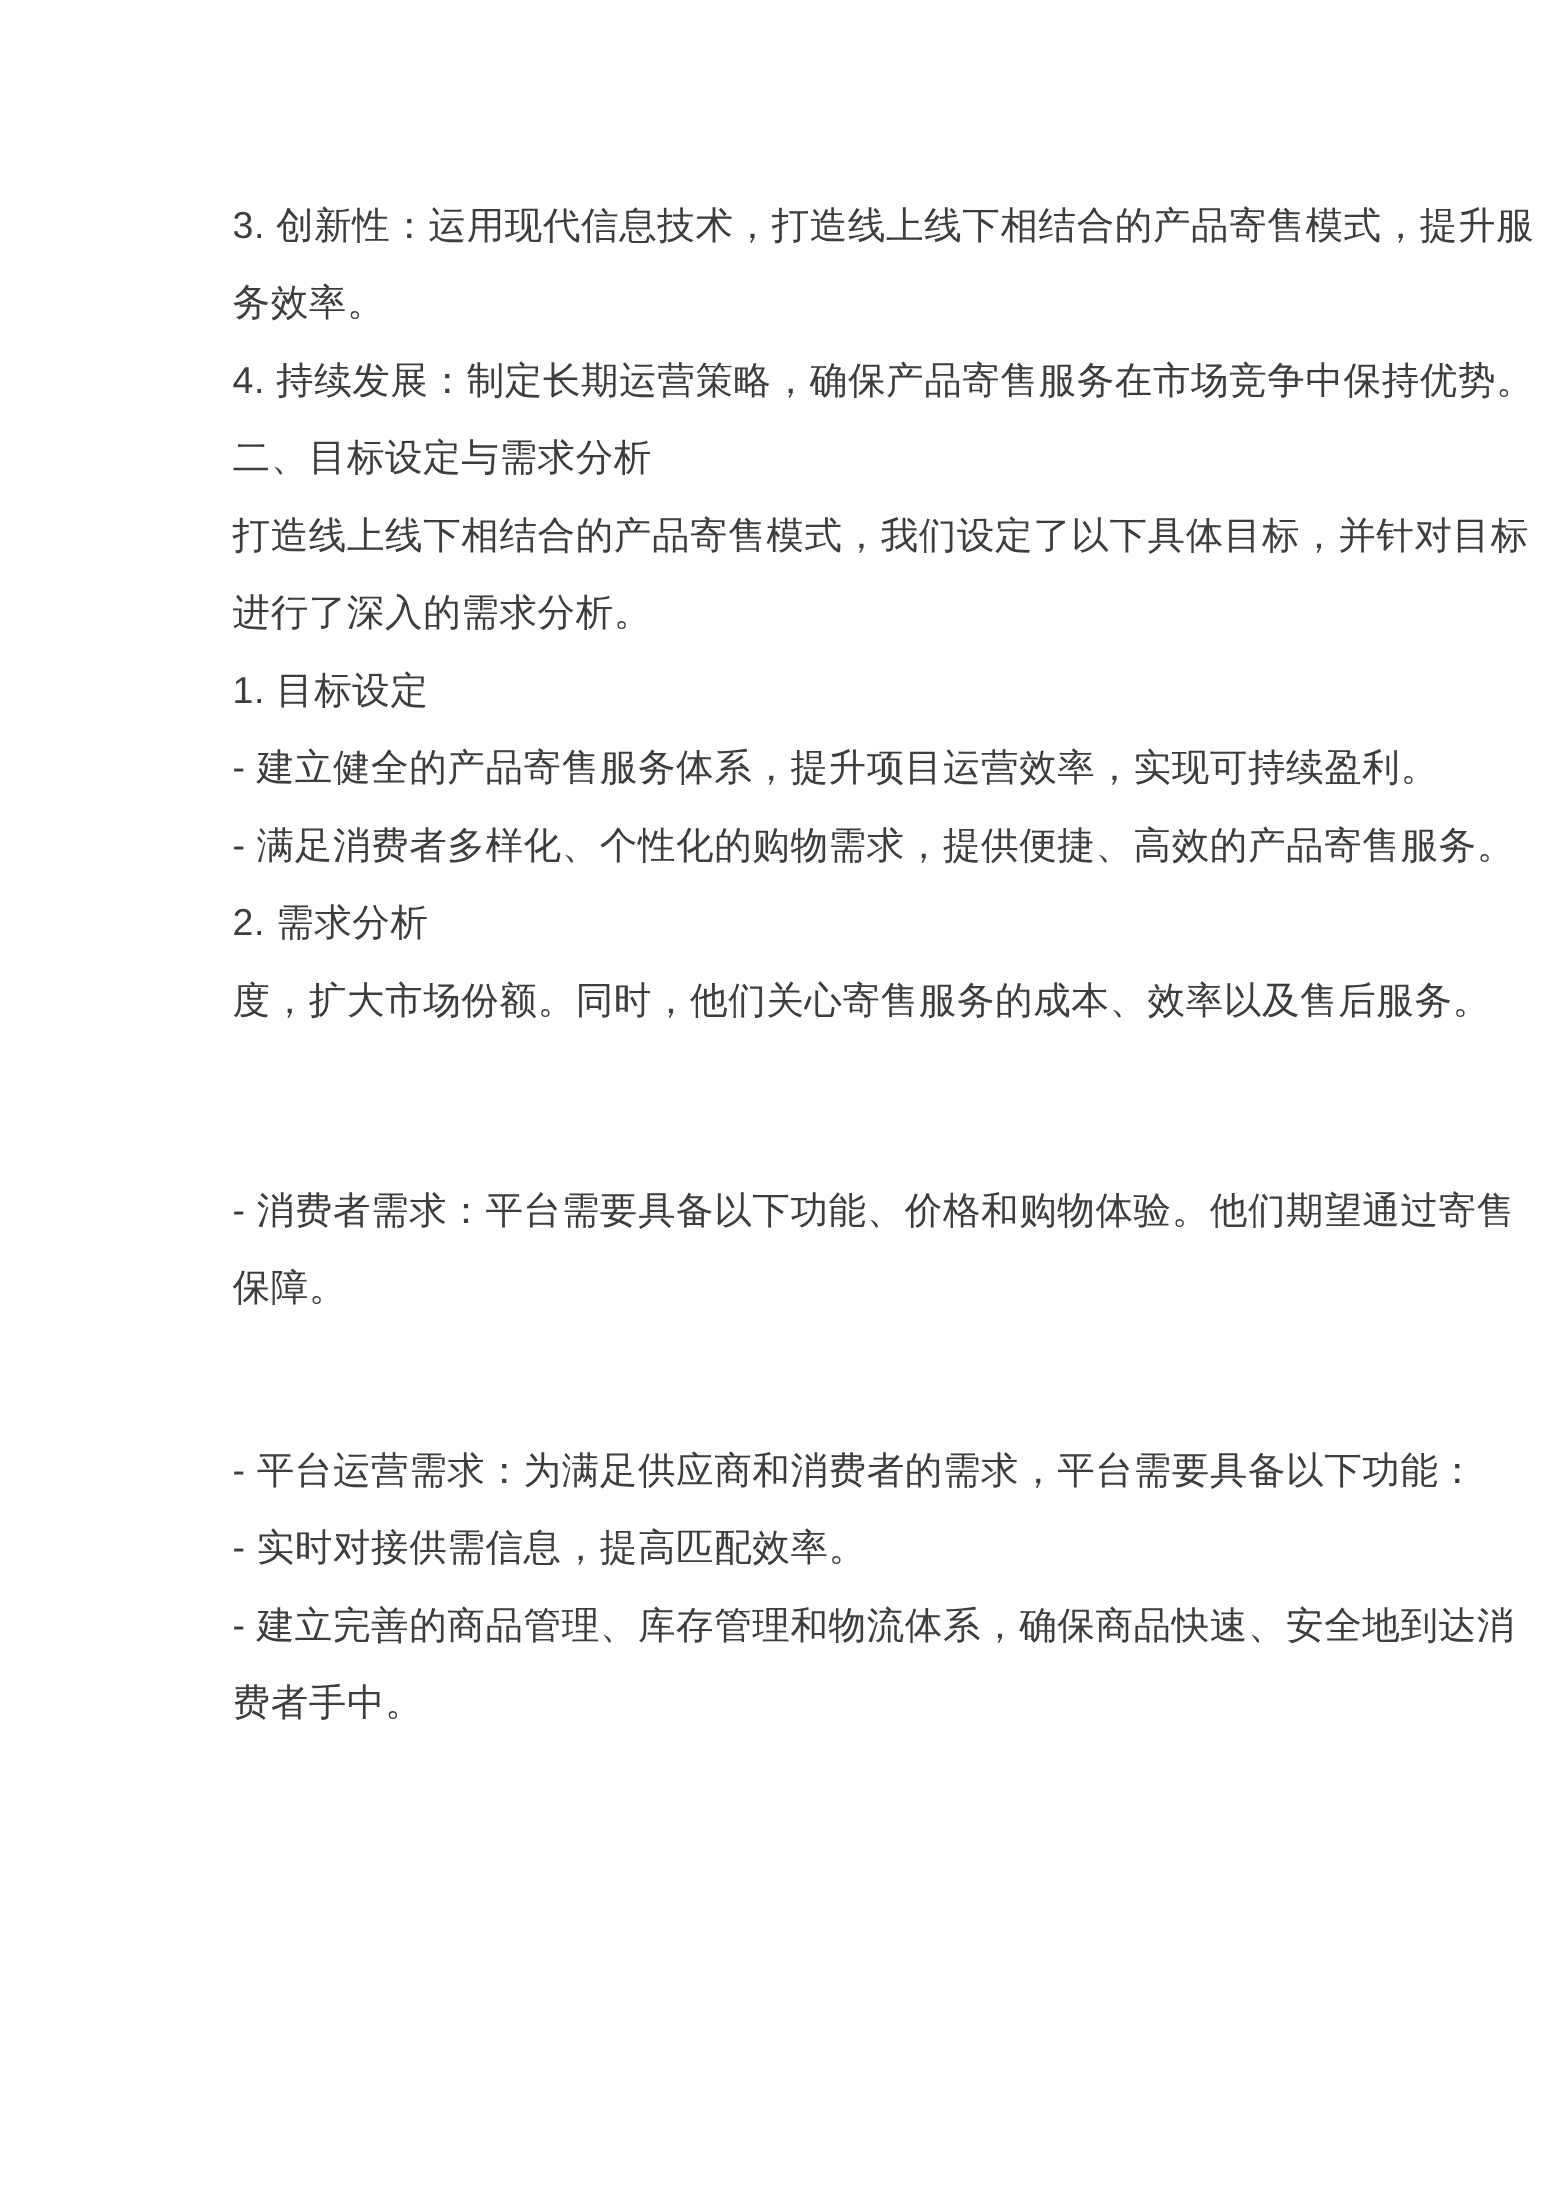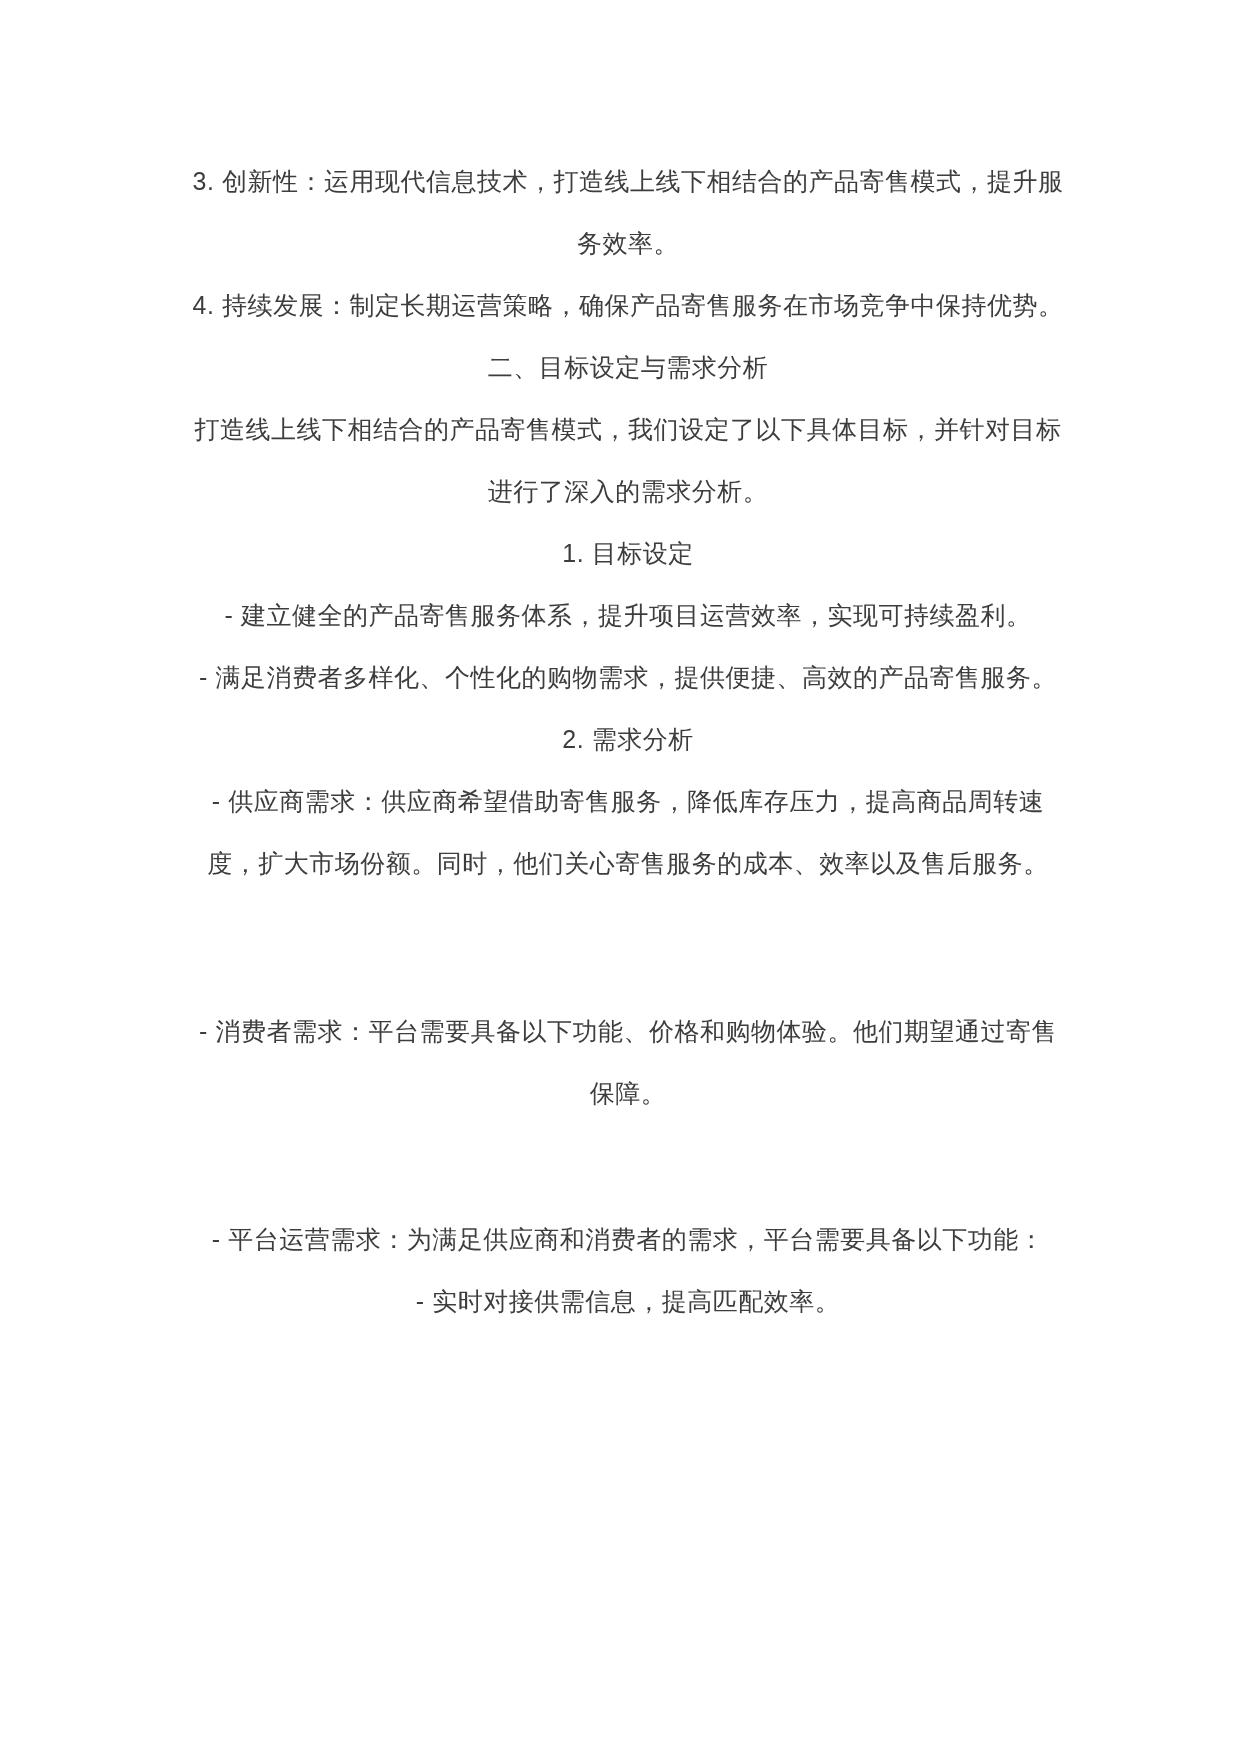--- a/index.html
+++ b/index.html
@@ -18,27 +18,26 @@
   .content {
     box-sizing: border-box;
     padding: 150px 170px 0 186px;
     color: #3d3d3d;
   }
   .para {
     margin: 0;
     padding: 0;
   }
   .line {
-    font-size: 25px;
+    font-size: 30px;
     line-height: 62px;
     height: 62px;
     white-space: nowrap;
     font-weight: 400;
     letter-spacing: 0.5px;
-    text-align: center;
   }
   .gap-a { height: 106px; }
   .gap-b { height: 84px; }
 </style>
 </head>
 <body>
 
 <div class="page">
   <div class="content">
 
@@ -71,36 +70,39 @@
 
     <div class="para">
       <div class="line">- 满足消费者多样化、个性化的购物需求，提供便捷、高效的产品寄售服务。</div>
     </div>
 
     <div class="para">
       <div class="line">2. 需求分析</div>
     </div>
 
     <div class="para">
-      <div class="line">- 供应商需求：供应商希望借助寄售服务，降低库存压力，提高商品周转速</div>
       <div class="line">度，扩大市场份额。同时，他们关心寄售服务的成本、效率以及售后服务。</div>
     </div>
 
     <div class="gap-a"></div>
 
     <div class="para">
       <div class="line">- 消费者需求：平台需要具备以下功能、价格和购物体验。他们期望通过寄售</div>
       <div class="line">保障。</div>
     </div>
 
     <div class="gap-b"></div>
 
     <div class="para">
       <div class="line">- 平台运营需求：为满足供应商和消费者的需求，平台需要具备以下功能：</div>
     </div>
 
     <div class="para">
       <div class="line">- 实时对接供需信息，提高匹配效率。</div>
     </div>
 
+    <div class="para">
+      <div class="line">- 建立完善的商品管理、库存管理和物流体系，确保商品快速、安全地到达消</div>
+      <div class="line">费者手中。</div>
+    </div>
 
   </div>
 </div>
 
 </body></html>

